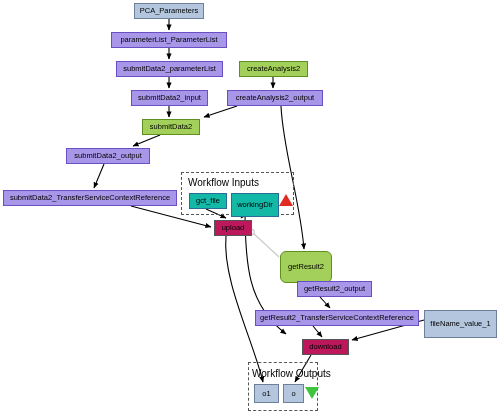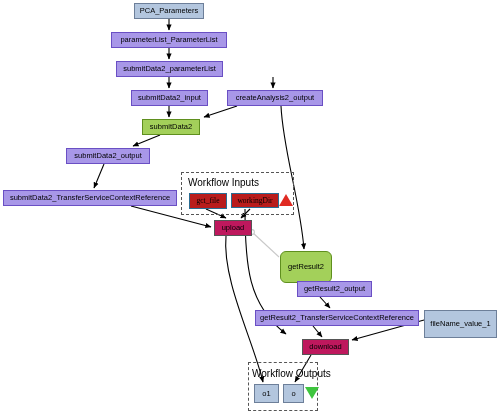--- a/index.html
+++ b/index.html
@@ -46,23 +46,22 @@
   }
   .n-green {
     background: #a3d05a;
     border-color: #5f8f1e;
   }
   .n-blue {
     background: #b3c6de;
     border-color: #6d7f99;
   }
   .n-cyan {
-    background: #b91c1c;
+    background: #14b8a6;
     border-color: #2a6d94;
-    font-family: Liberation Serif, serif;
   }
   .n-white {
     background: #be185d;
     border-color: #555555;
   }
   .group-box {
     position: absolute;
     box-sizing: border-box;
     border: 1px dashed #555555;
     background: transparent;
@@ -137,32 +136,33 @@
 
   <div class="group-box" style="left:248px; top:362px; width:70px; height:49px;"></div>
   <div class="group-label" style="left:252px; top:368px;">Workflow Outputs</div>
 
   <div class="node n-purple" style="left:111px; top:32px; width:116px; height:16px;">parameterList_ParameterList</div>
 
   <div class="node n-blue" style="left:134px; top:3px; width:70px; height:16px;">PCA_Parameters</div>
 
   <div class="node n-purple" style="left:116px; top:61px; width:107px; height:16px;">submitData2_parameterList</div>
 
+  <div class="node n-green" style="left:239px; top:61px; width:69px; height:16px;">createAnalysis2</div>
 
   <div class="node n-purple" style="left:131px; top:90px; width:77px; height:16px;">submitData2_input</div>
 
   <div class="node n-purple" style="left:227px; top:90px; width:96px; height:16px;">createAnalysis2_output</div>
 
   <div class="node n-green" style="left:142px; top:119px; width:58px; height:16px;">submitData2</div>
 
   <div class="node n-purple" style="left:66px; top:148px; width:84px; height:16px;">submitData2_output</div>
 
   <div class="node n-cyan" style="left:189px; top:193px; width:38px; height:16px;">gct_file</div>
 
-  <div class="node n-cyan" style="left:231px; top:193px; width:48px; height:15px;">workingDir</div>
+  <div class="node n-cyan" style="left:231px; top:193px; width:48px; height:24px;">workingDir</div>
 
   <div class="node n-purple" style="left:3px; top:190px; width:174px; height:16px;">submitData2_TransferServiceContextReference</div>
 
   <div class="node n-white" style="left:214px; top:220px; width:38px; height:16px;">upload</div>
 
   <div class="node n-green" style="left:280px; top:251px; width:52px; height:32px;border-radius:6px;">getResult2</div>
 
   <div class="node n-purple" style="left:285px; top:281px; width:75px; height:16px;margin-left:12px;">getResult2_output</div>
 
   <div class="node n-purple" style="left:255px; top:310px; width:164px; height:16px;">getResult2_TransferServiceContextReference</div>

